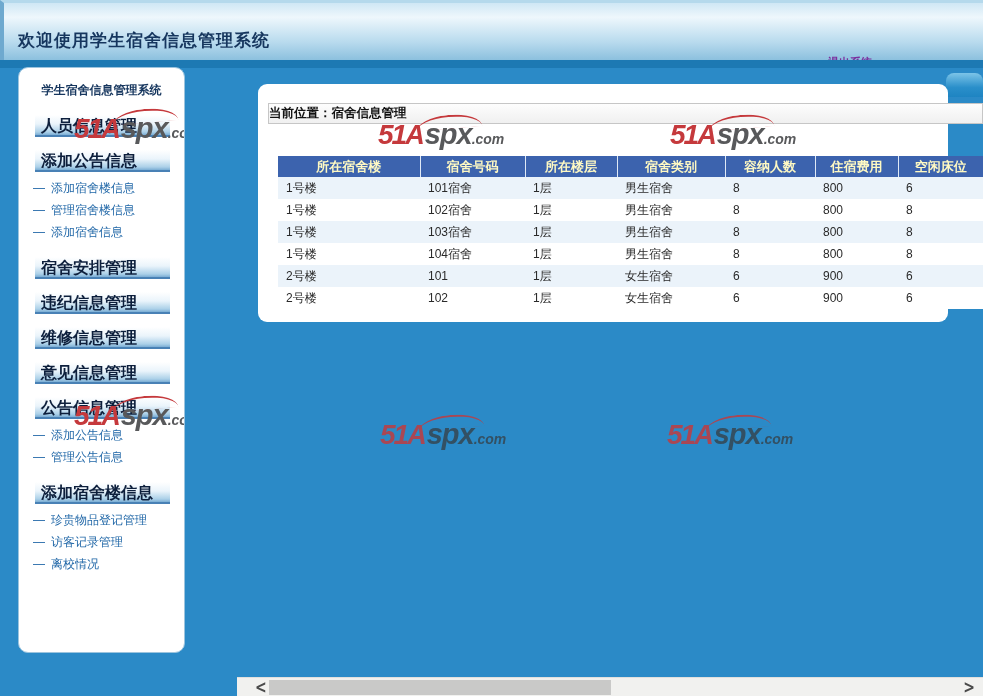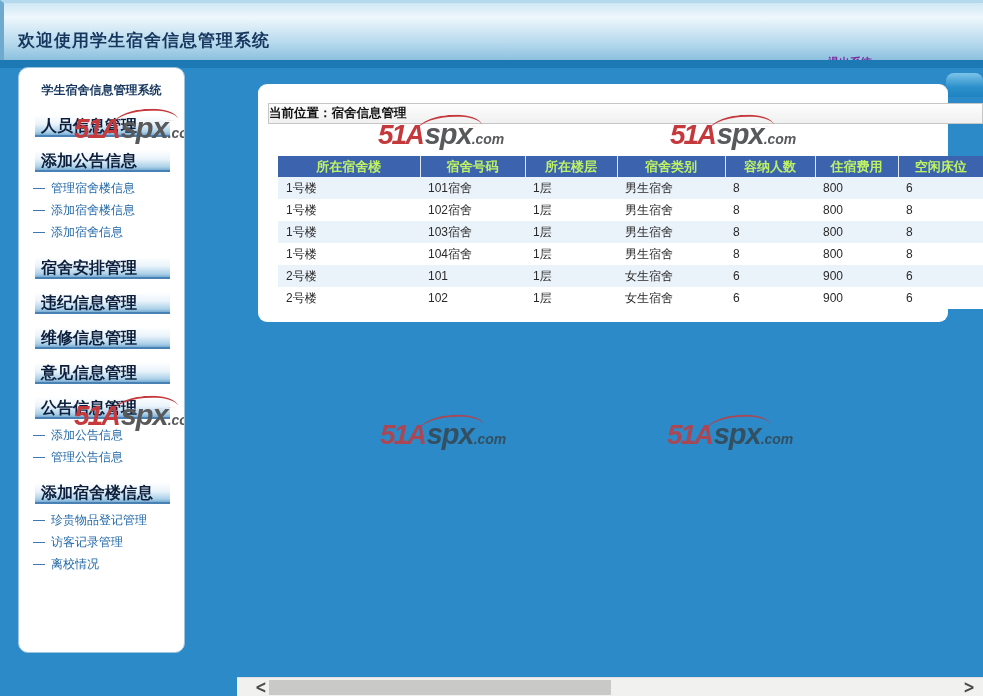--- a/index.html
+++ b/index.html
@@ -61,21 +61,21 @@
     background:linear-gradient(180deg,#fdfdfd,#f0f0f0);
     border:1px solid #c6c6c6;
     font-size:12.5px; font-weight:bold; color:#111;
     line-height:19px; padding-left:0;
   }
   .dorm-table {
     position:absolute; left:20px; top:72px; width:705px;
     border-collapse:collapse; table-layout:fixed; font-size:12px;
   }
   .dorm-table th {
-    background:#3c63ae; color:#bef264; font-weight:bold;
+    background:#3c63ae; color:#fef9c3; font-weight:bold;
     height:21px; font-size:13px; text-align:center; padding:0;
   }
   .dorm-table th + th { border-left:1px solid #dfe9f6; }
   .dorm-table td { height:22px; padding-left:8px; color:#2a2a2a; text-align:left; }
   .dorm-table tr.row-odd  td { background:#ebf3fa; }
   .dorm-table tr.row-even td { background:#ffffff; }
 
   
   .wm { position:absolute; font-style:italic; font-weight:bold; white-space:nowrap; line-height:1; }
   .wm .p1 { color:#c5393c; font-size:28px; letter-spacing:-2px; }
@@ -118,22 +118,22 @@
 
 <div class="sidebar">
   <div class="sidebar-title">学生宿舍信息管理系统</div>
   <div id="sidebar-menu">
       <div class="menu-group">
         <div class="menu-bar">人员信息管理</div>
       </div>
       <div class="menu-group">
         <div class="menu-bar">添加公告信息</div>
         <div class="menu-sub">
+          <a class="menu-sub-item"><span class="dash">—</span><span>添加宿舍楼信息</span></a>
           <a class="menu-sub-item"><span class="dash">—</span><span>管理宿舍楼信息</span></a>
-          <a class="menu-sub-item"><span class="dash">—</span><span>添加宿舍楼信息</span></a>
           <a class="menu-sub-item"><span class="dash">—</span><span>添加宿舍信息</span></a>
         </div>
       </div>
       <div class="menu-group">
         <div class="menu-bar">宿舍安排管理</div>
       </div>
       <div class="menu-group">
         <div class="menu-bar">违纪信息管理</div>
       </div>
       <div class="menu-group">

